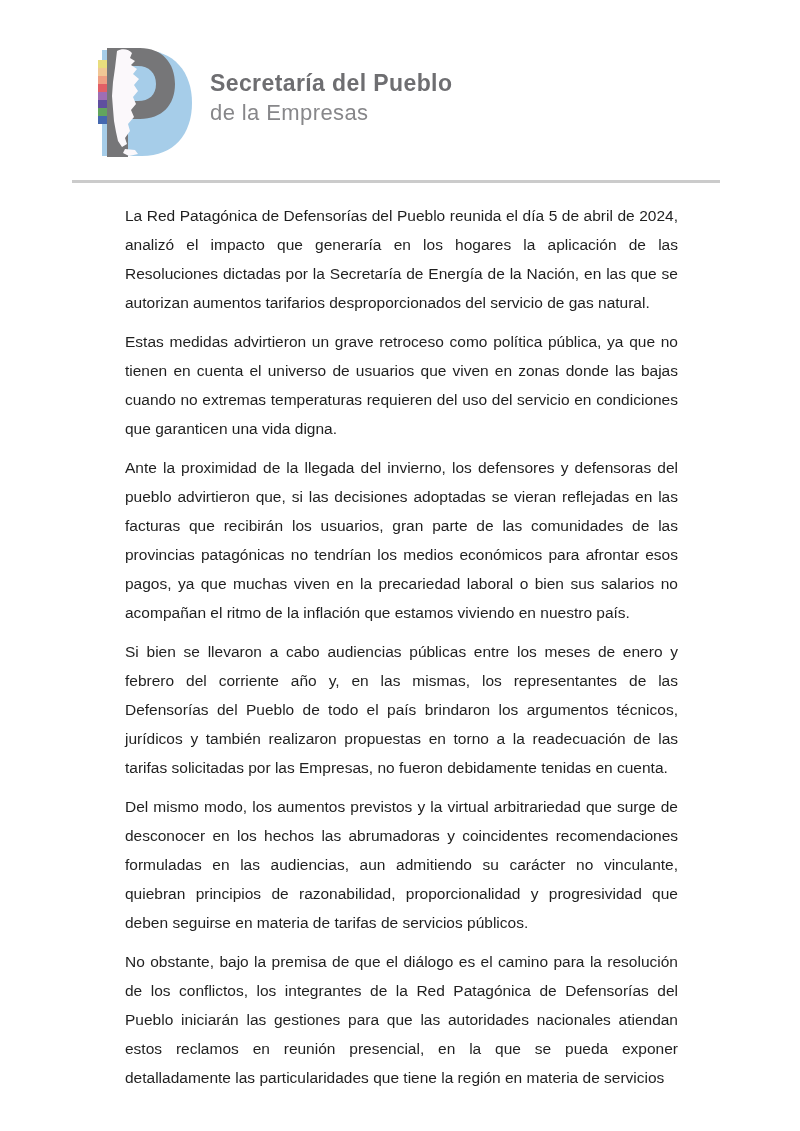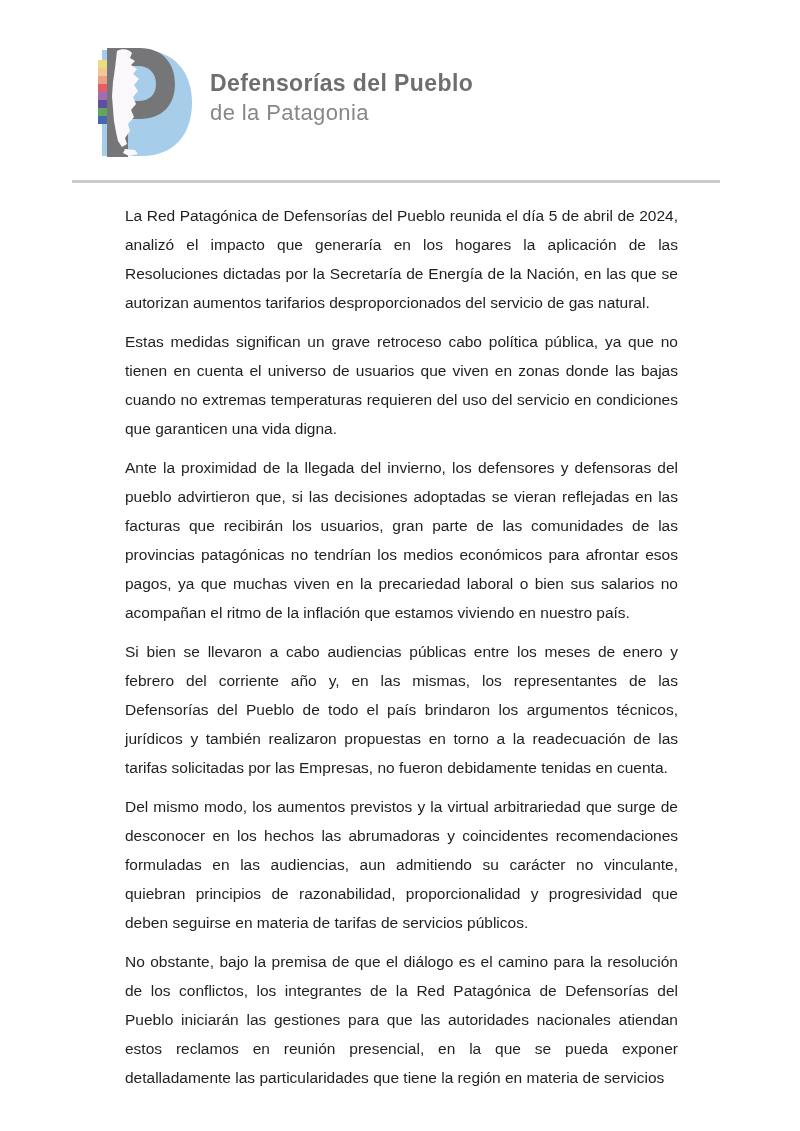--- a/index.html
+++ b/index.html
@@ -77,29 +77,29 @@
         <rect x="10" y="62" width="9" height="8" fill="#62a55e"></rect>
         <rect x="10" y="70" width="9" height="8" fill="#4568b0"></rect>
       </g>
 
       <path d="M29,5 C34,2 41,3 44,7 L42,12 L47,15 L43,19 L49,23 L45,28 L51,33
                L46,39 L50,45 L45,51 L48,58 L43,64 L46,71 L40,78 L42,85 L37,92
                L39,98 L34,101 L30,95 L28,86 L26,75 L25,63 L24,50 L25,36 L27,22 Z
                M37,103 L47,104 L50,108 L41,110 L35,107 Z" fill="#fbf8fb"></path>
     </svg>
     <div class="logo-text">
-      <div class="logo-title">Defensorías del Pueblo</div>
-      <div class="logo-subtitle">de la Patagonia</div>
+      <div class="logo-title">Secretaría del Pueblo</div>
+      <div class="logo-subtitle">de la Empresas</div>
     </div>
   </div>
 
   <div class="divider"></div>
 
   <div class="body-text">
     <p>La Red Patagónica de Defensorías del Pueblo reunida el día 5 de abril de 2024, analizó el impacto que generaría en los hogares la aplicación de las Resoluciones dictadas por la Secretaría de Energía de la Nación, en las que se autorizan aumentos tarifarios desproporcionados del servicio de gas natural.</p>
-    <p>Estas medidas significan un grave retroceso cabo política pública, ya que no tienen en cuenta el universo de usuarios que viven en zonas donde las bajas cuando no extremas temperaturas requieren del uso del servicio en condiciones que garanticen una vida digna.</p>
+    <p>Estas medidas advirtieron un grave retroceso como política pública, ya que no tienen en cuenta el universo de usuarios que viven en zonas donde las bajas cuando no extremas temperaturas requieren del uso del servicio en condiciones que garanticen una vida digna.</p>
     <p>Ante la proximidad de la llegada del invierno, los defensores y defensoras del pueblo advirtieron que, si las decisiones adoptadas se vieran reflejadas en las facturas que recibirán los usuarios, gran parte de las comunidades de las provincias patagónicas no tendrían los medios económicos para afrontar esos pagos, ya que muchas viven en la precariedad laboral o bien sus salarios no acompañan el ritmo de la inflación que estamos viviendo en nuestro país.</p>
     <p>Si bien se llevaron a cabo audiencias públicas entre los meses de enero y febrero del corriente año y, en las mismas, los representantes de las Defensorías del Pueblo de todo el país brindaron los argumentos técnicos, jurídicos y también realizaron propuestas en torno a la readecuación de las tarifas solicitadas por las Empresas, no fueron debidamente tenidas en cuenta.</p>
     <p>Del mismo modo, los aumentos previstos y la virtual arbitrariedad que surge de desconocer en los hechos las abrumadoras y coincidentes recomendaciones formuladas en las audiencias, aun admitiendo su carácter no vinculante, quiebran principios de razonabilidad, proporcionalidad y progresividad que deben seguirse en materia de tarifas de servicios públicos.</p>
     <p>No obstante, bajo la premisa de que el diálogo es el camino para la resolución de los conflictos, los integrantes de la Red Patagónica de Defensorías del Pueblo iniciarán las gestiones para que las autoridades nacionales atiendan estos reclamos en reunión presencial, en la que se pueda exponer detalladamente las particularidades que tiene la región en materia de servicios</p>
   </div>
 
 </div>
 
 </body></html>

